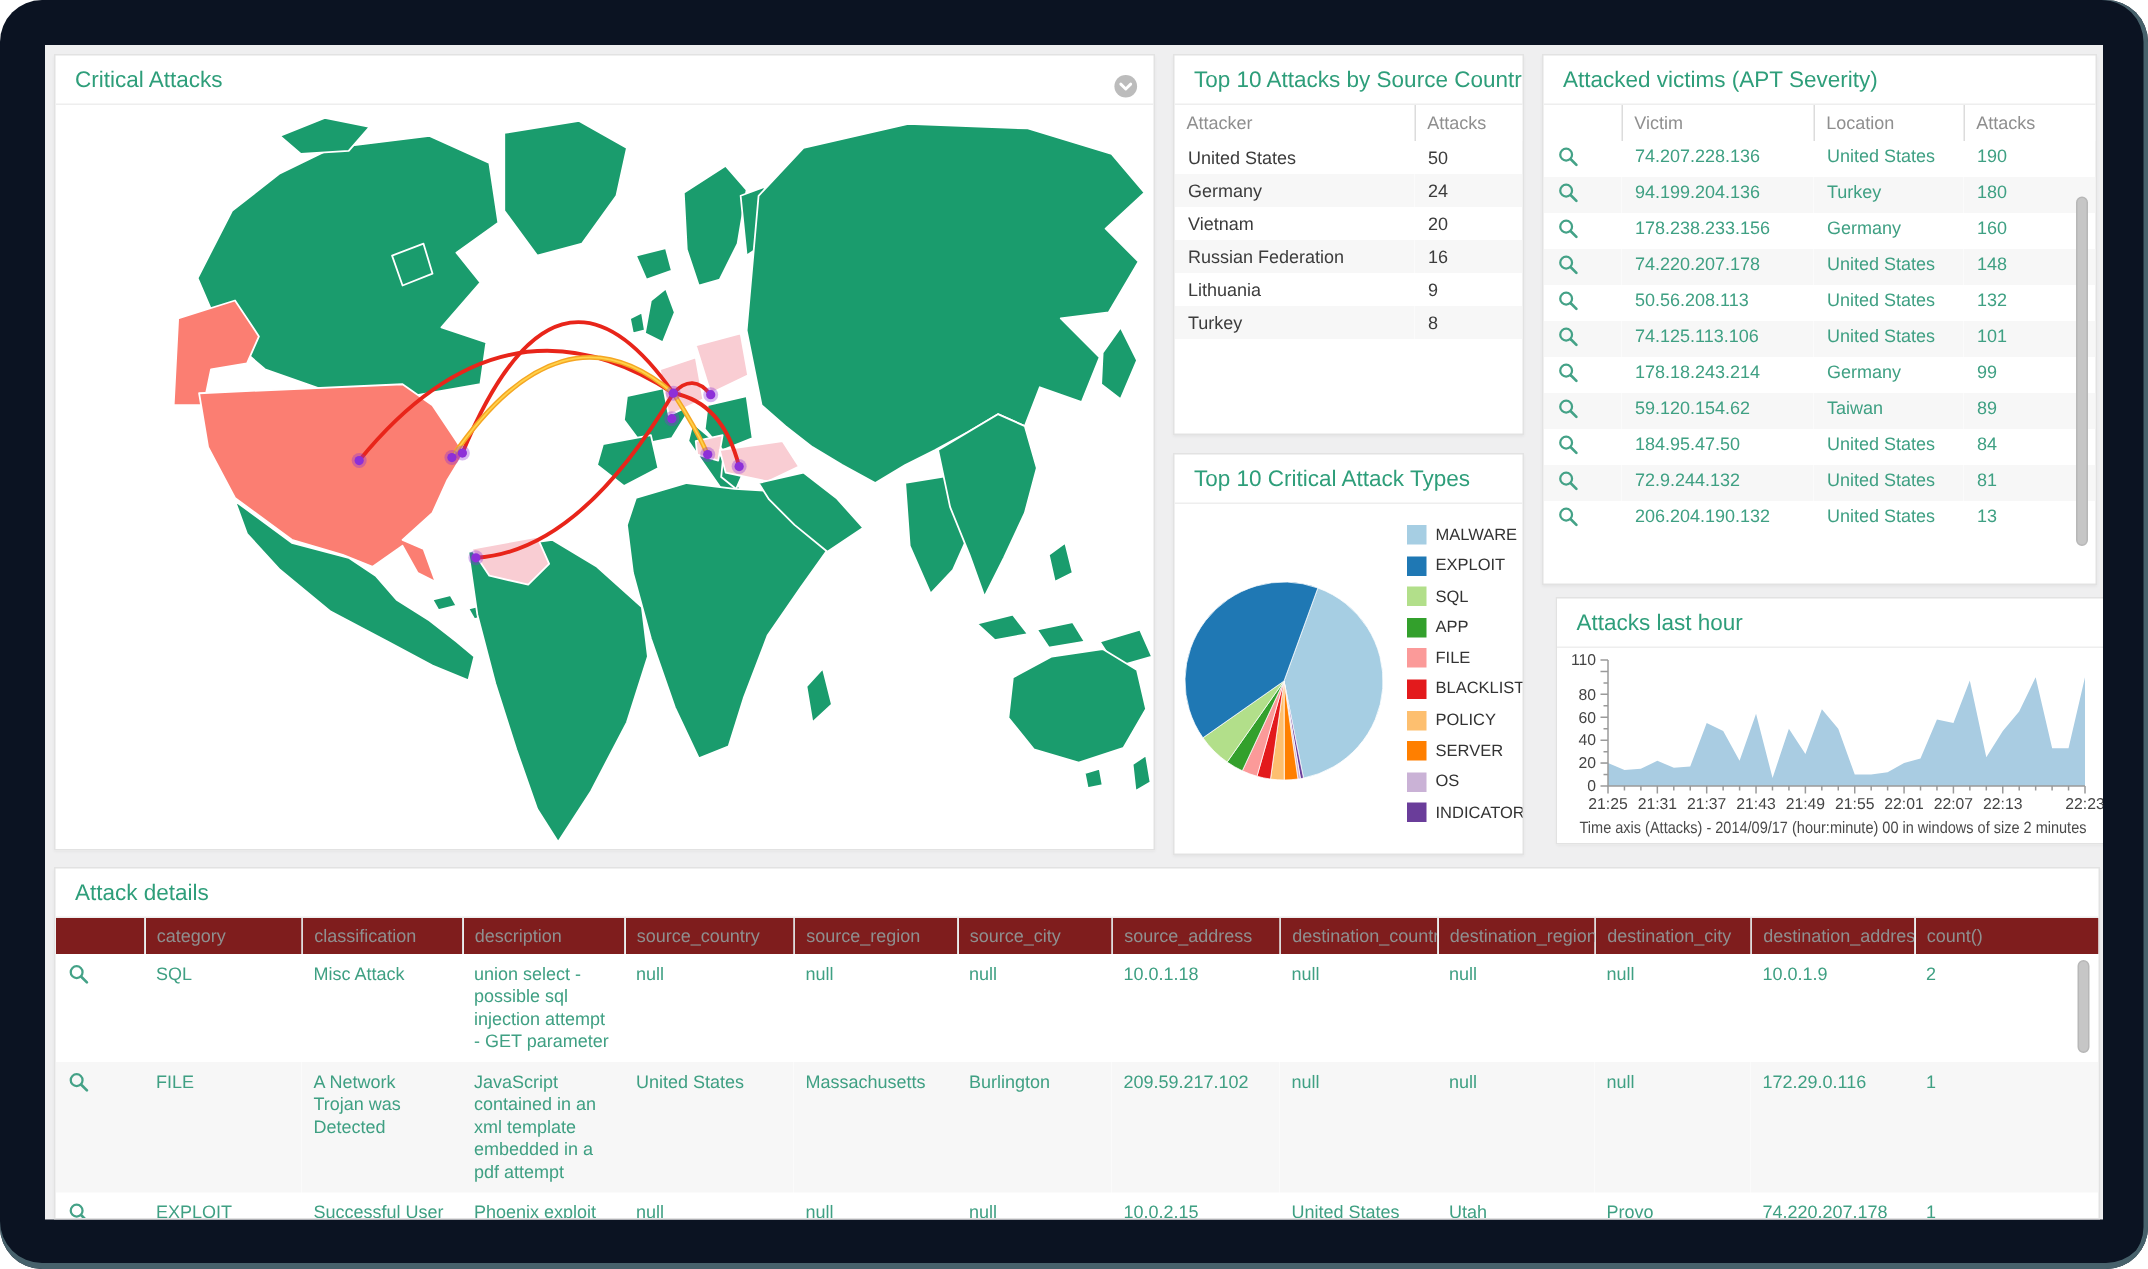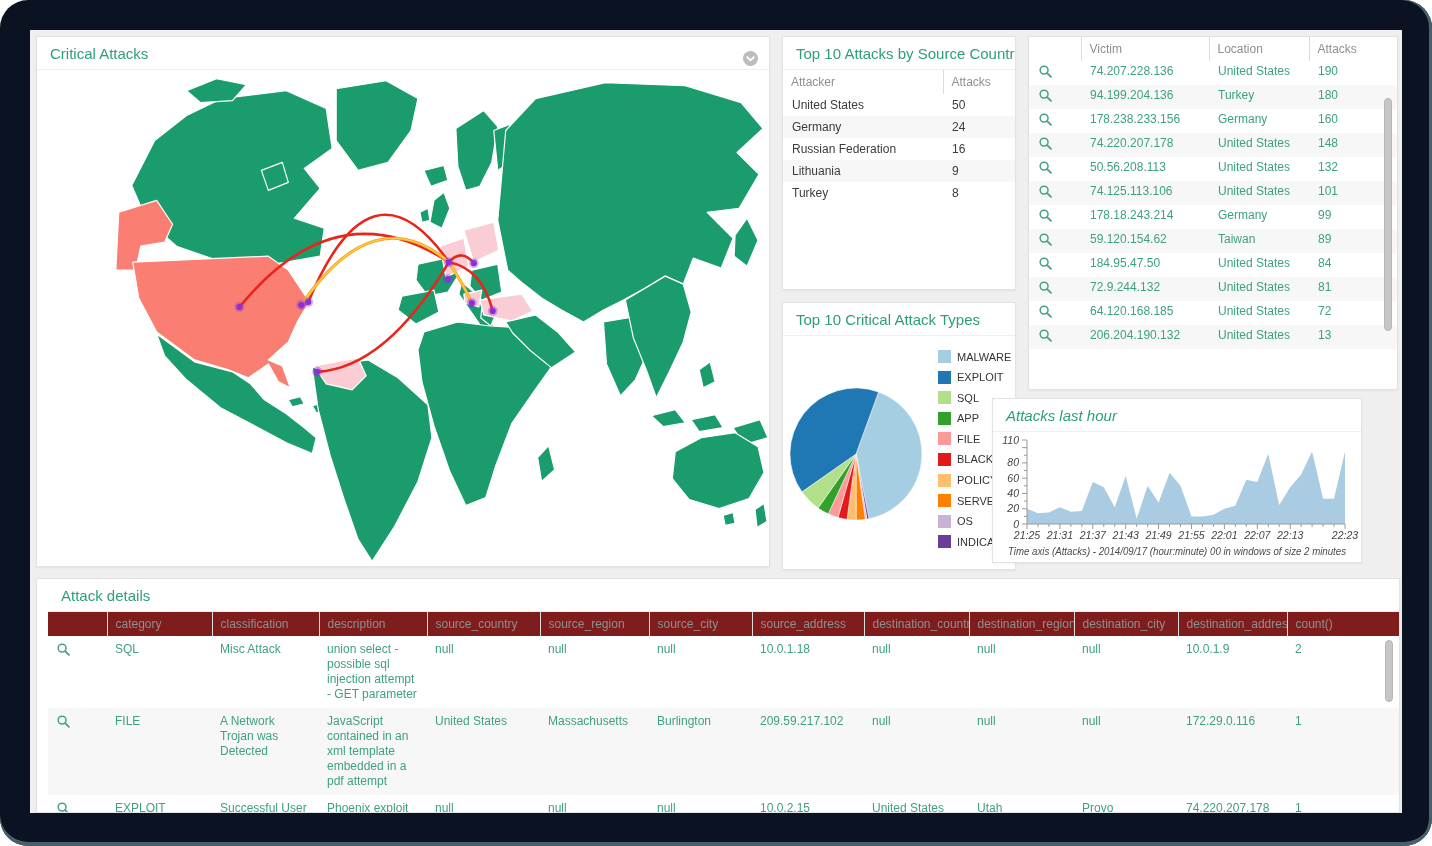--- a/index.html
+++ b/index.html
@@ -14,22 +14,22 @@
   .panel-title { height:33px; line-height:33px; padding:0 13px; font-size:15px;
                  font-weight:500; color:var(--accent,#2e9e7a); border-bottom:1px solid #eeeeee;
                  white-space:nowrap; position:relative; }
   .panel-body { position:relative; }
 
   
   #p-critical { left:6px;  top:6px;   width:734px;  height:531px; }
   #p-countries{ left:752px; top:6px;  width:234px;  height:254px; }
   #p-victims  { left:998px; top:6px;  width:370px;  height:354px; }
   #p-types    { left:752px; top:272px; width:234px; height:268px; }
-  #p-lasthour { left:962px; top:368px; width:370px; height:165px;font-style:italic; }
-  #p-details  { left:6px;  top:548px; width:1364px; height:235px;padding-left:11px; }
+  #p-lasthour { left:1007px; top:368px; width:370px; height:165px; }
+  #p-details  { left:6px;  top:548px; width:1364px; height:235px; }
 
   .collapse-btn { position:absolute; right:10px; top:8px; width:17px; height:17px; cursor:pointer; }
 
   table { border-collapse:collapse; width:100%; table-layout:fixed; }
   th { font-size:12px; font-weight:400; color:#8f8f8f; text-align:left; padding:5px 8px;
        border-right:1px solid #dcdcdc; background:#fff; white-space:nowrap; overflow:hidden; }
   th:last-child { border-right:none; }
   td { font-size:12px; padding:3px 8px; vertical-align:top; white-space:nowrap; overflow:hidden; }
   tbody tr:nth-child(even) { background:#f7f7f7; }
   .teal-cells td { color:#3fa083; }
@@ -203,38 +203,43 @@
           <tbody id="countries-body" class="dark-cells">
               <tr>
                 <td>United States</td>
                 <td>50</td>
               </tr>
               <tr>
                 <td>Germany</td>
                 <td>24</td>
               </tr>
               <tr>
+                <td>Vietnam</td>
+                <td>20</td>
+              </tr>
+              <tr>
                 <td>Russian Federation</td>
                 <td>16</td>
               </tr>
               <tr>
                 <td>Lithuania</td>
                 <td>9</td>
               </tr>
               <tr>
                 <td>Turkey</td>
                 <td>8</td>
               </tr>
             </tbody>
         </table>
 
       </div>
     </div>
 
     <div class="panel" id="p-victims">
+      <div class="panel-title">Attacked victims (APT Severity)</div>
       <div class="panel-body">
         <table id="victims-table">
           <thead>
               <tr id="victims-head">
                 <th></th>
                 <th>Victim</th>
                 <th>Location</th>
                 <th>Attacks</th>
               </tr>
             </thead>
@@ -321,29 +326,20 @@
                 <td>84</td>
               </tr>
               <tr>
                 <td class="icon-cell"><svg class="mag" width="15" height="15" viewBox="0 0 16 16">
                     <circle cx="6.5" cy="6.5" r="4.2" fill="none" stroke="currentColor" stroke-width="1.6"></circle>
                     <line x1="9.8" y1="9.8" x2="13.8" y2="13.8" stroke="currentColor" stroke-width="1.9" stroke-linecap="round"></line>
                   </svg></td>
                 <td>72.9.244.132</td>
                 <td>United States</td>
                 <td>81</td>
-              </tr>
-              <tr>
-                <td class="icon-cell"><svg class="mag" width="15" height="15" viewBox="0 0 16 16">
-                    <circle cx="6.5" cy="6.5" r="4.2" fill="none" stroke="currentColor" stroke-width="1.6"></circle>
-                    <line x1="9.8" y1="9.8" x2="13.8" y2="13.8" stroke="currentColor" stroke-width="1.9" stroke-linecap="round"></line>
-                  </svg></td>
-                <td>64.120.168.185</td>
-                <td>United States</td>
-                <td>72</td>
               </tr>
               <tr>
                 <td class="icon-cell"><svg class="mag" width="15" height="15" viewBox="0 0 16 16">
                     <circle cx="6.5" cy="6.5" r="4.2" fill="none" stroke="currentColor" stroke-width="1.6"></circle>
                     <line x1="9.8" y1="9.8" x2="13.8" y2="13.8" stroke="currentColor" stroke-width="1.9" stroke-linecap="round"></line>
                   </svg></td>
                 <td>206.204.190.132</td>
                 <td>United States</td>
                 <td>13</td>
               </tr>

